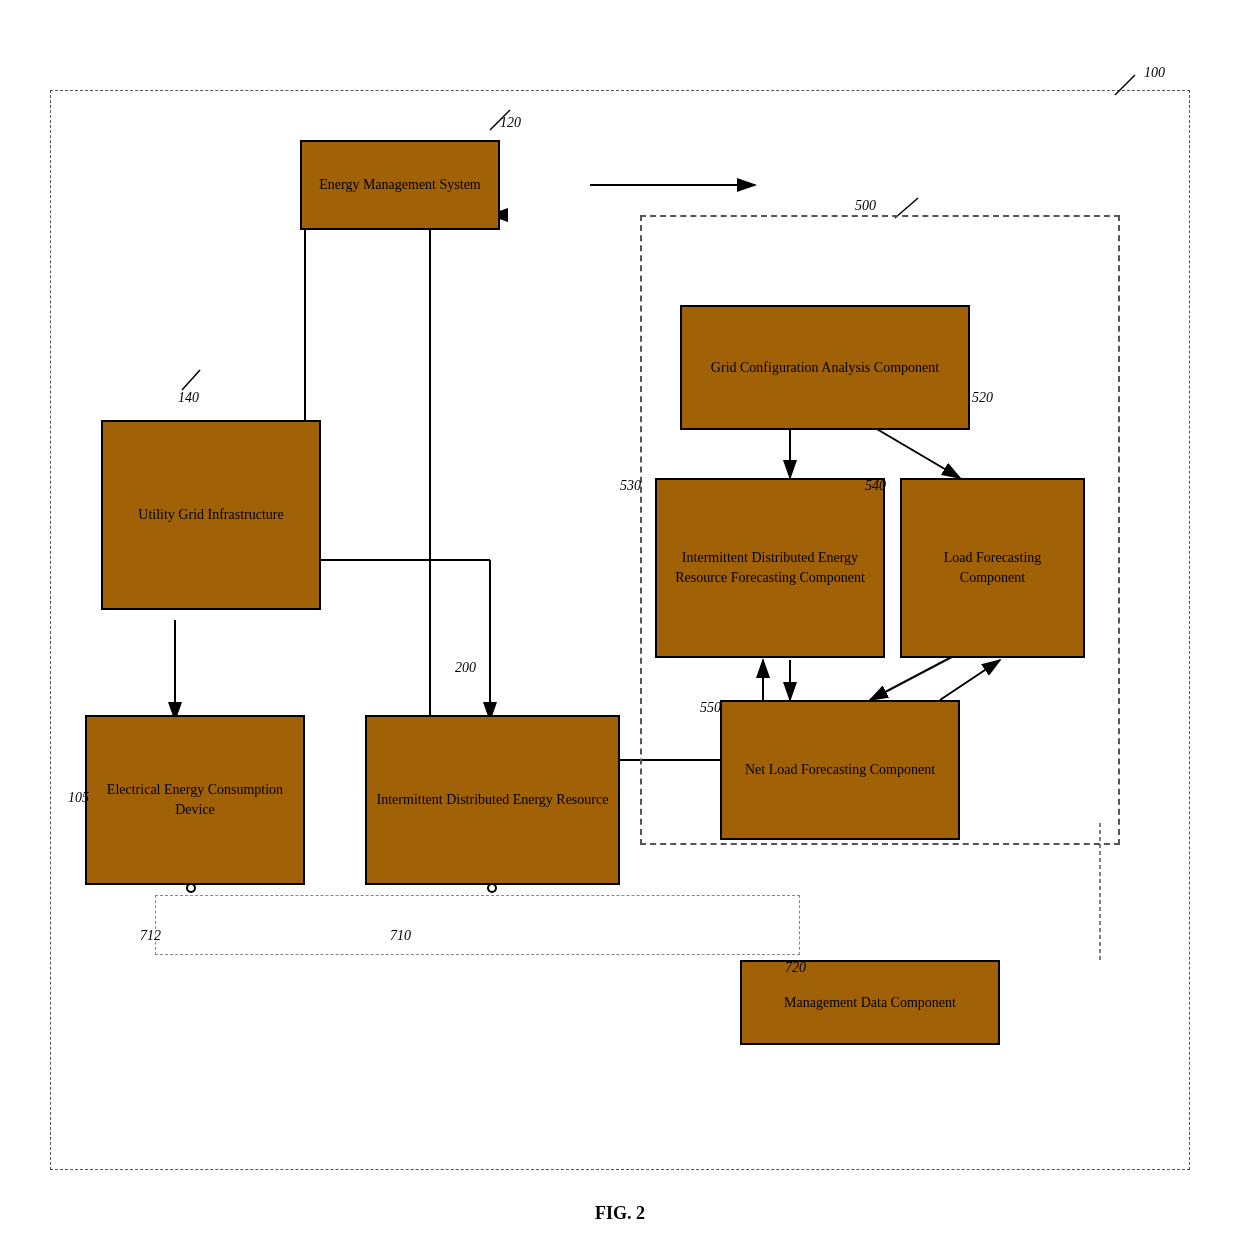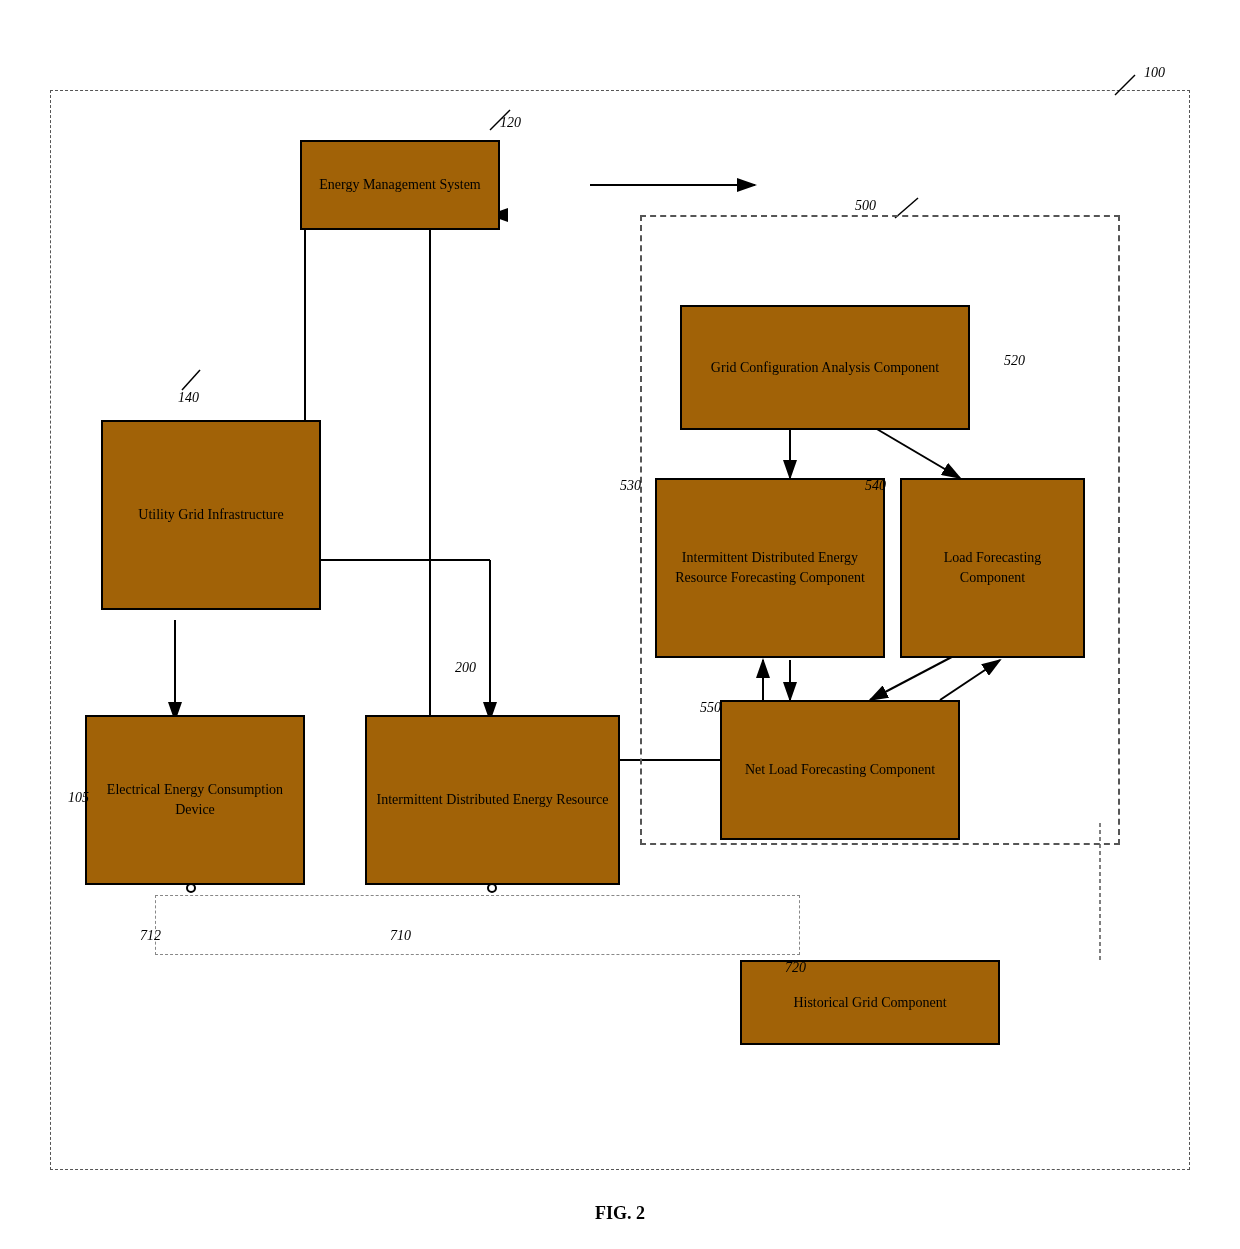--- a/index.html
+++ b/index.html
@@ -133,21 +133,21 @@
   <span>Intermittent Distributed Energy Resource</span>
 </div>
 <div class="ref-number" style="top:660px; left:455px;">200</div>
 
 <div class="dashed-region" style="top:215px; left:640px; width:480px; height:630px;"></div>
 <div class="ref-number" style="top:198px; left:855px;">500</div>
 
 <div class="component-box" style="top:305px; left:680px; width:290px; height:125px;">
   <span>Grid Configuration Analysis Component</span>
 </div>
-<div class="ref-number" style="top:353px; left:972px;margin-left:32px;">520</div>
+<div class="ref-number" style="top:390px; left:972px;">520</div>
 
 <div class="component-box" style="top:478px; left:655px; width:230px; height:180px;">
   <span>Intermittent Distributed Energy Resource Forecasting Component</span>
 </div>
 <div class="ref-number" style="top:478px; left:620px;">530</div>
 
 <div class="component-box" style="top:478px; left:900px; width:185px; height:180px;">
   <span>Load Forecasting Component</span>
 </div>
 <div class="ref-number" style="top:478px; left:865px;">540</div>
@@ -158,19 +158,19 @@
 <div class="ref-number" style="top:700px; left:700px;">550</div>
 
 <div style="position:absolute; top:895px; left:155px; width:645px; height:60px; border: 1.5px dashed #888;"></div>
 <div class="ref-number" style="top:928px; left:390px;">710</div>
 <div class="ref-number" style="top:928px; left:140px;">712</div>
 
 <div style="position:absolute; top:883px; left:186px; width:10px; height:10px; border-radius:50%; border:2px solid #000; background:#fff;"></div>
 <div style="position:absolute; top:883px; left:487px; width:10px; height:10px; border-radius:50%; border:2px solid #000; background:#fff;"></div>
 
 <div class="component-box" style="top:960px; left:740px; width:260px; height:85px;">
-  <span>Historical Grid Component</span>
+  <span>Management Data Component</span>
 </div>
 <div class="ref-number" style="top:960px; left:785px;font-family:Liberation Serif, serif;">720</div>
 
 <div class="fig-caption">
   <span>FIG. 2</span>
 </div>
 
 </body></html>

